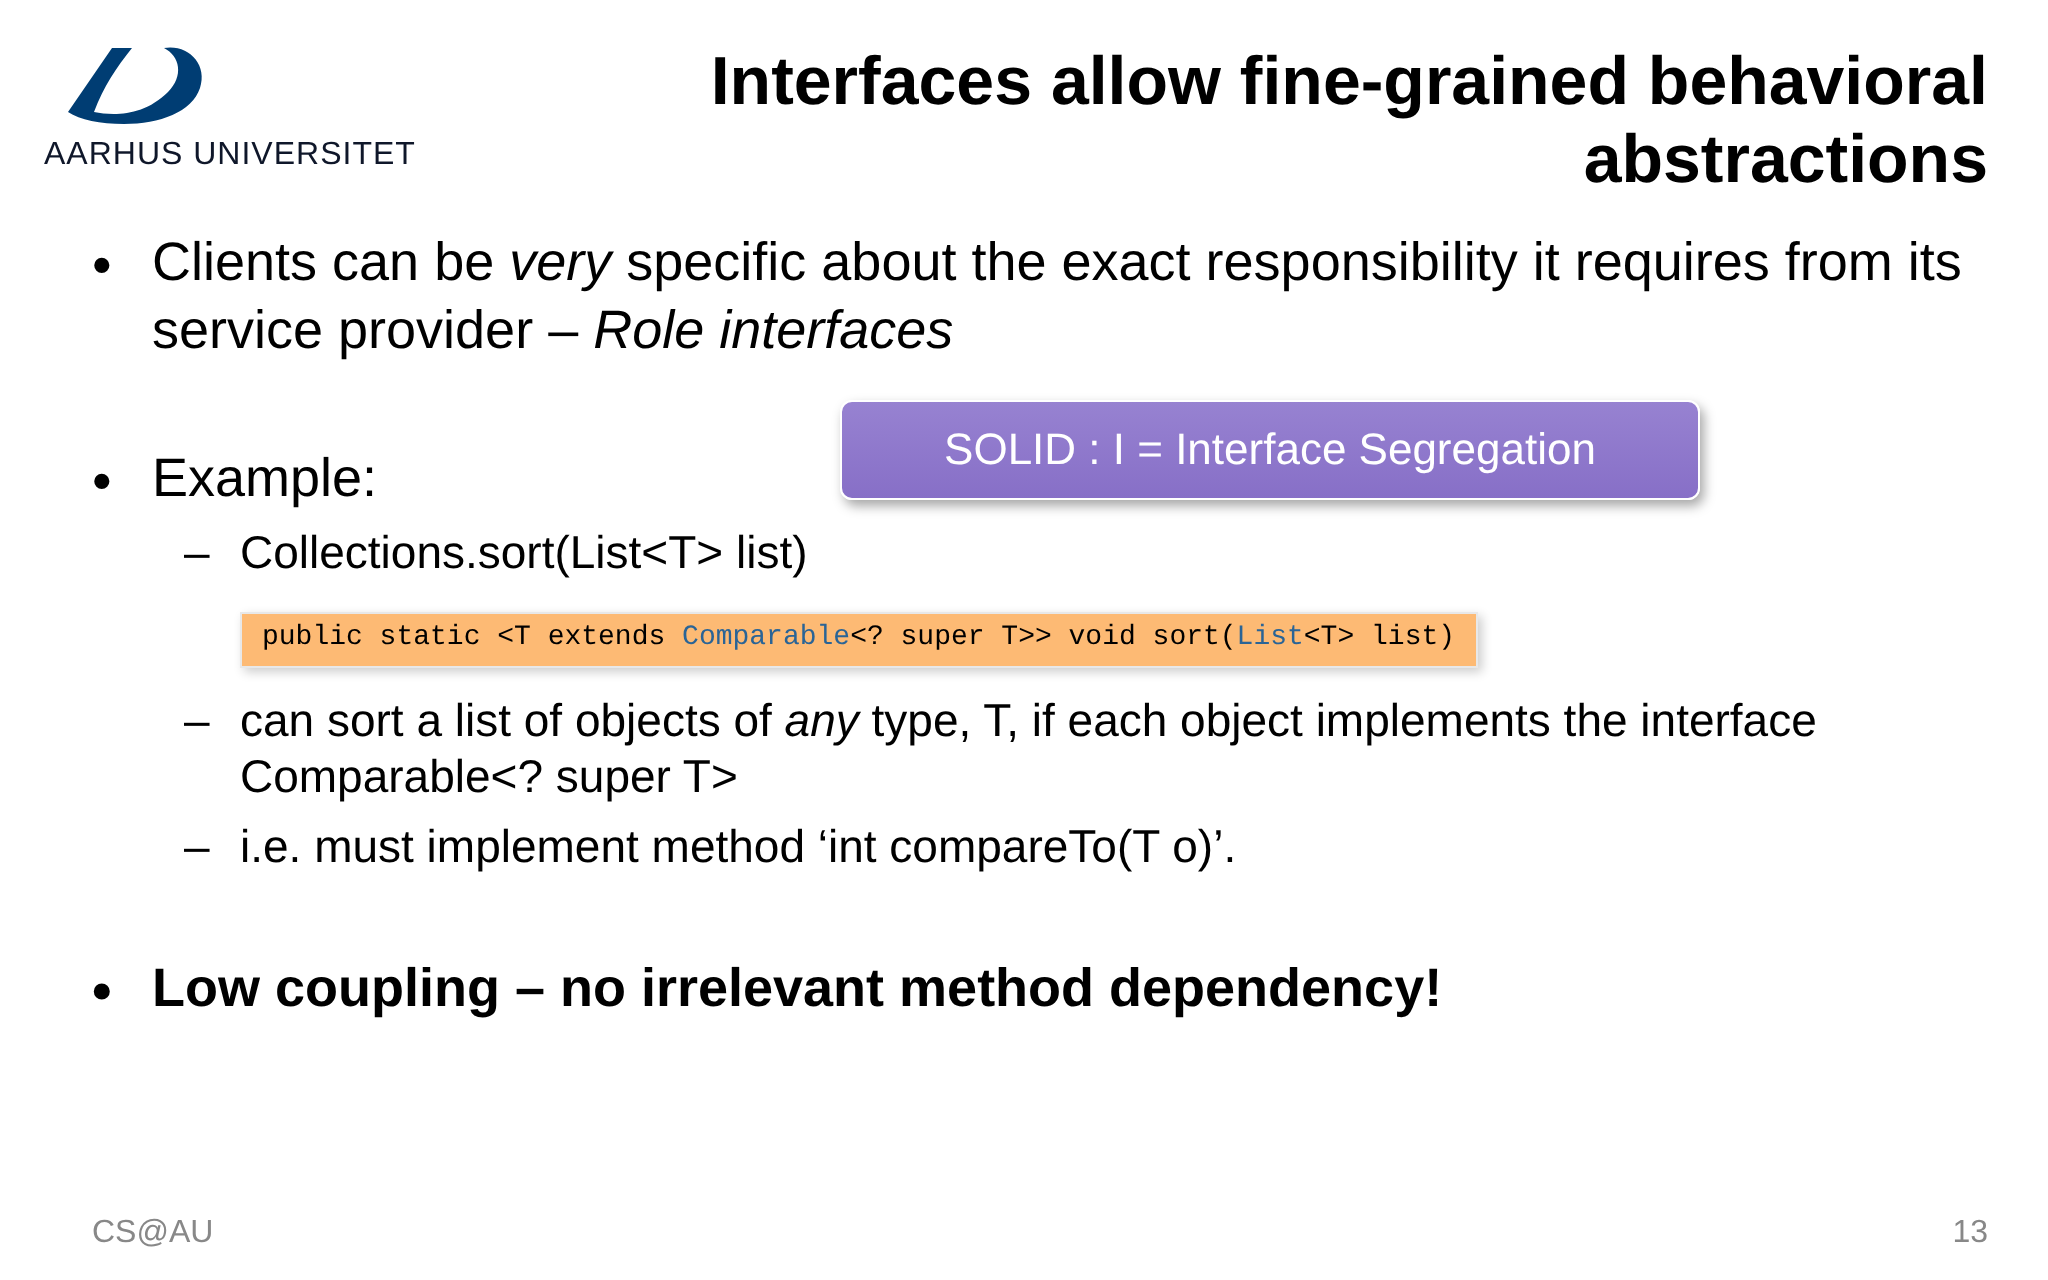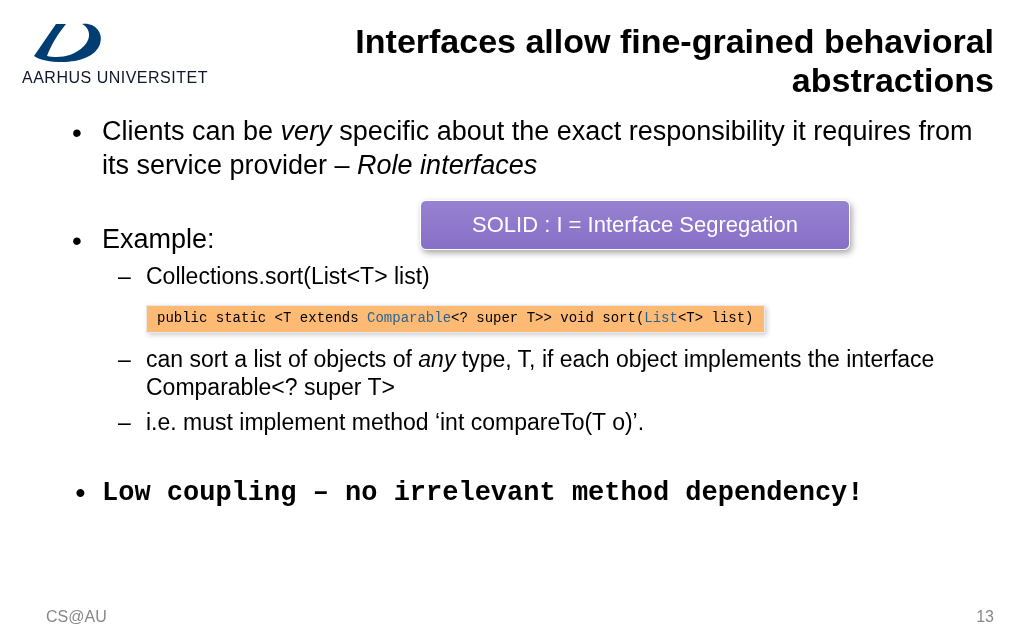--- a/index.html
+++ b/index.html
@@ -5,32 +5,32 @@
   * { margin: 0; padding: 0; box-sizing: border-box; }
   html, body { width: 1024px; height: 640px; font-family: Arial, Helvetica, sans-serif; background: #fff; color: #000; }
   .slide { position: relative; width: 1024px; height: 640px; }
 
   .logo-block { position: absolute; top: 18px; left: 22px; width: 230px; }
   .logo-block svg { display: block; }
   .logo-text { font-size: 16px; letter-spacing: 0.5px; color: #0f172a; margin-top: 6px; font-weight: 400; }
 
   .title { position: absolute; top: 22px; left: 200px; right: 30px; text-align: right; font-weight: 700; font-size: 34px; line-height: 1.15; }
 
-  .content { position: absolute; top: 115px; left: 64px; right: 30px; }
+  .content { position: absolute; top: 115px; left: 38px; right: 30px; }
 
   ul.lvl1 { list-style: none; }
   ul.lvl1 > li { position: relative; padding-left: 38px; margin-bottom: 12px; font-size: 27px; line-height: 1.25; }
   ul.lvl1 > li::before { content: "•"; position: absolute; left: 8px; top: 0; font-size: 28px; }
 
   ul.lvl2 { list-style: none; margin-top: 6px; }
   ul.lvl2 > li { position: relative; padding-left: 44px; margin-bottom: 6px; font-size: 23px; line-height: 1.25; }
   ul.lvl2 > li::before { content: "–"; position: absolute; left: 16px; top: 0; }
 
   .italic { font-style: italic; }
-  .bold { font-weight: 700; font-family: Liberation Mono, monospace; }
+  .bold { font-weight: 700; }
 
   .spacer { height: 28px; }
 
   .solid-box {
     position: absolute;
     top: 200px;
     left: 420px;
     width: 430px;
     height: 50px;
     background: linear-gradient(#9782d1, #876fc7);

